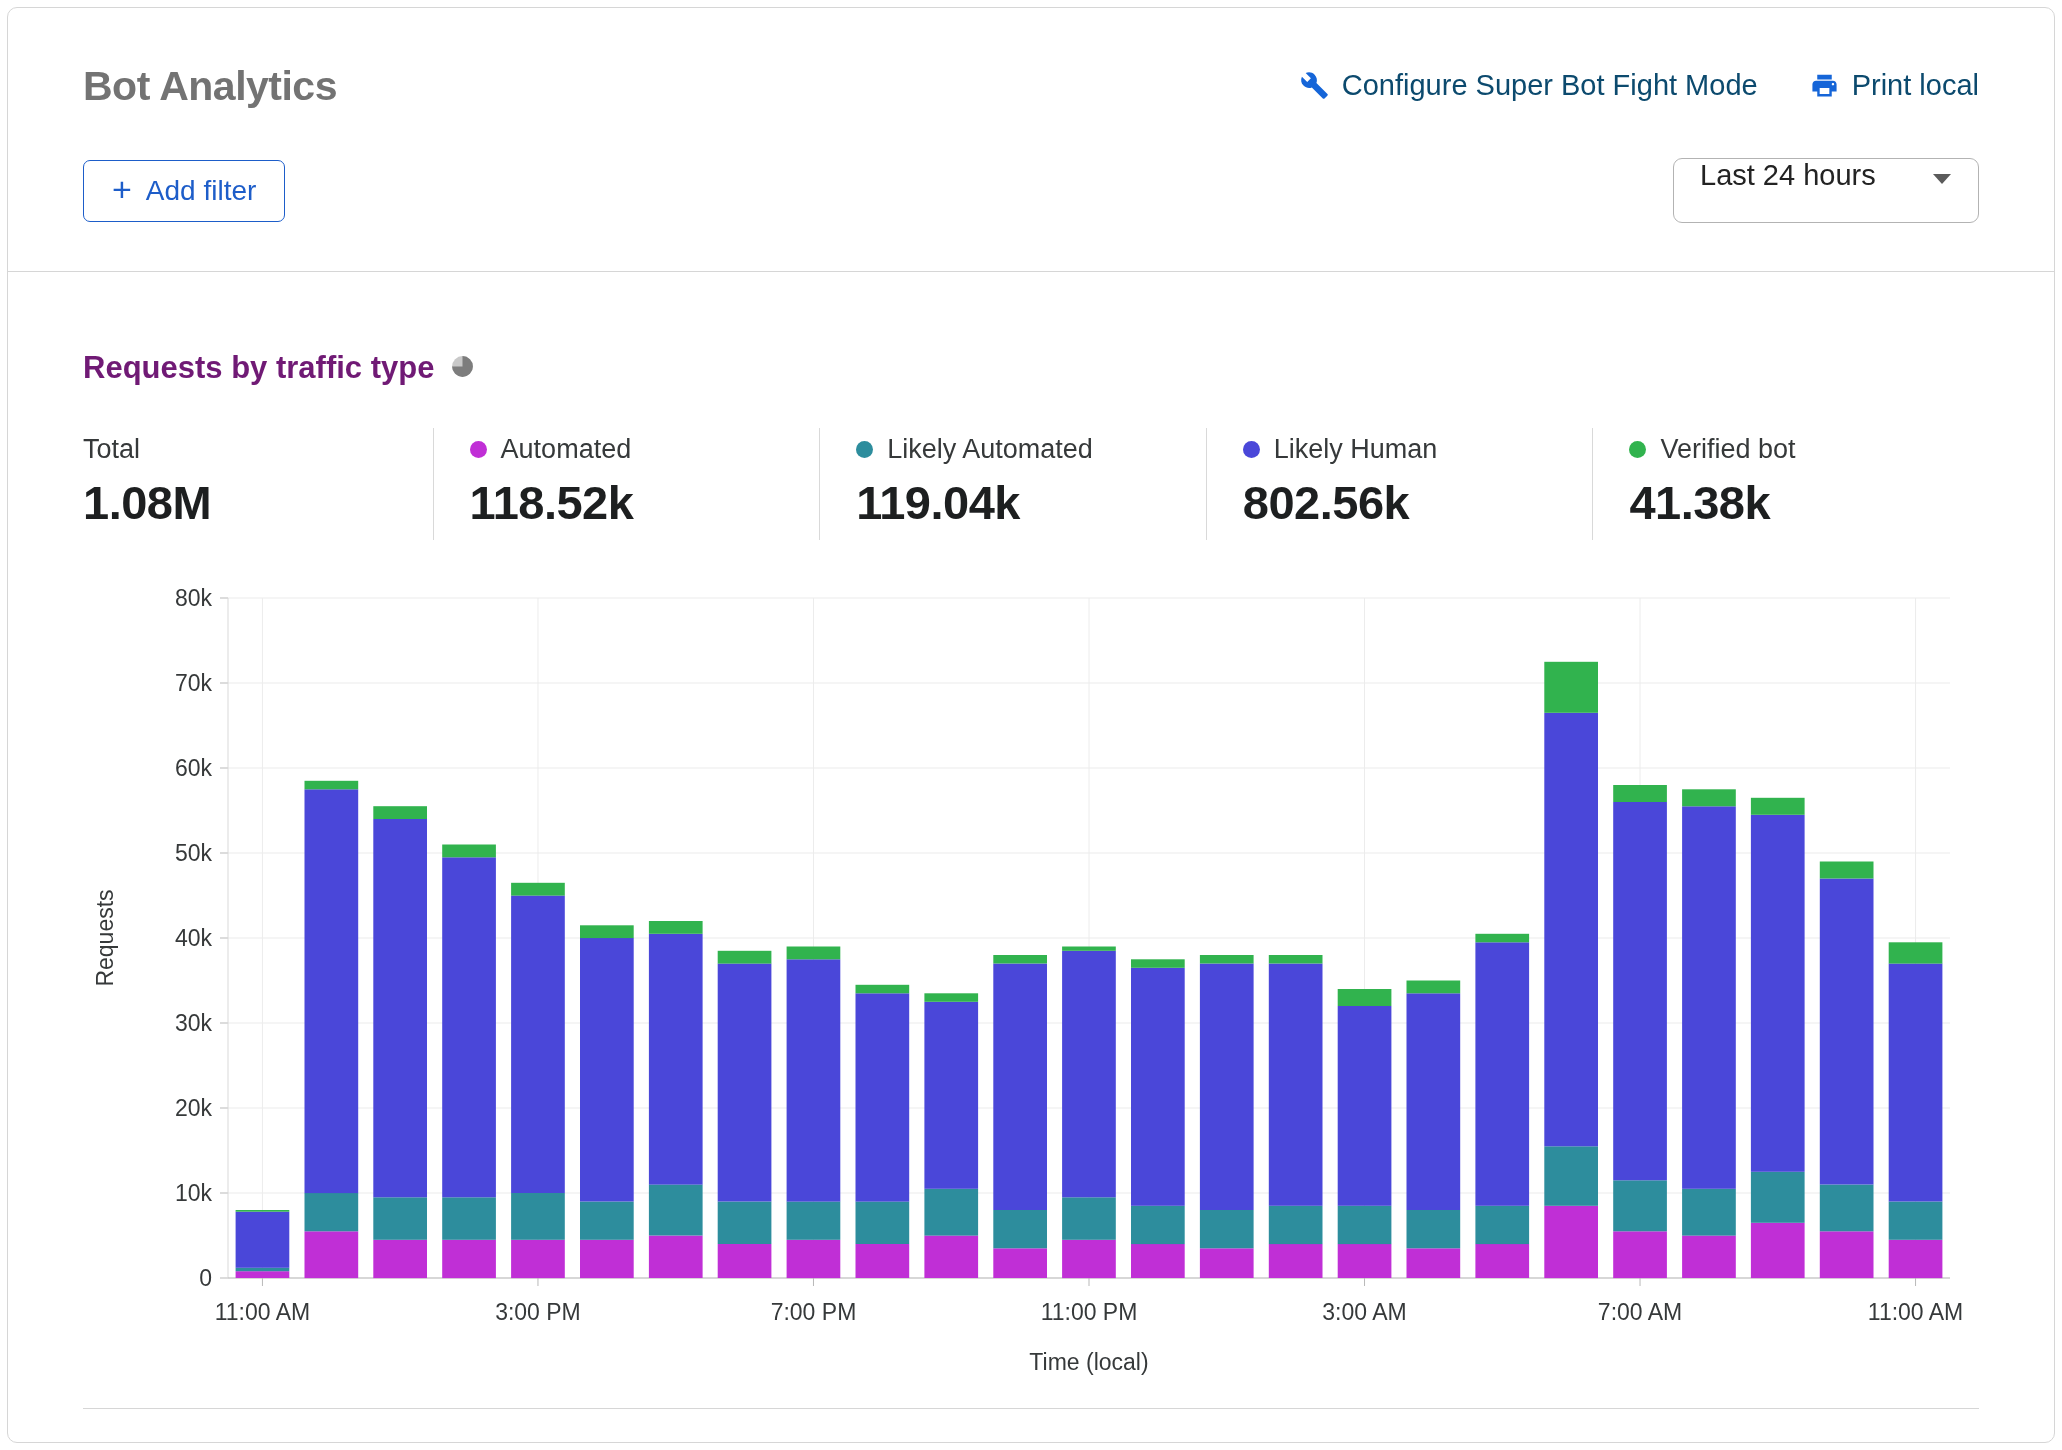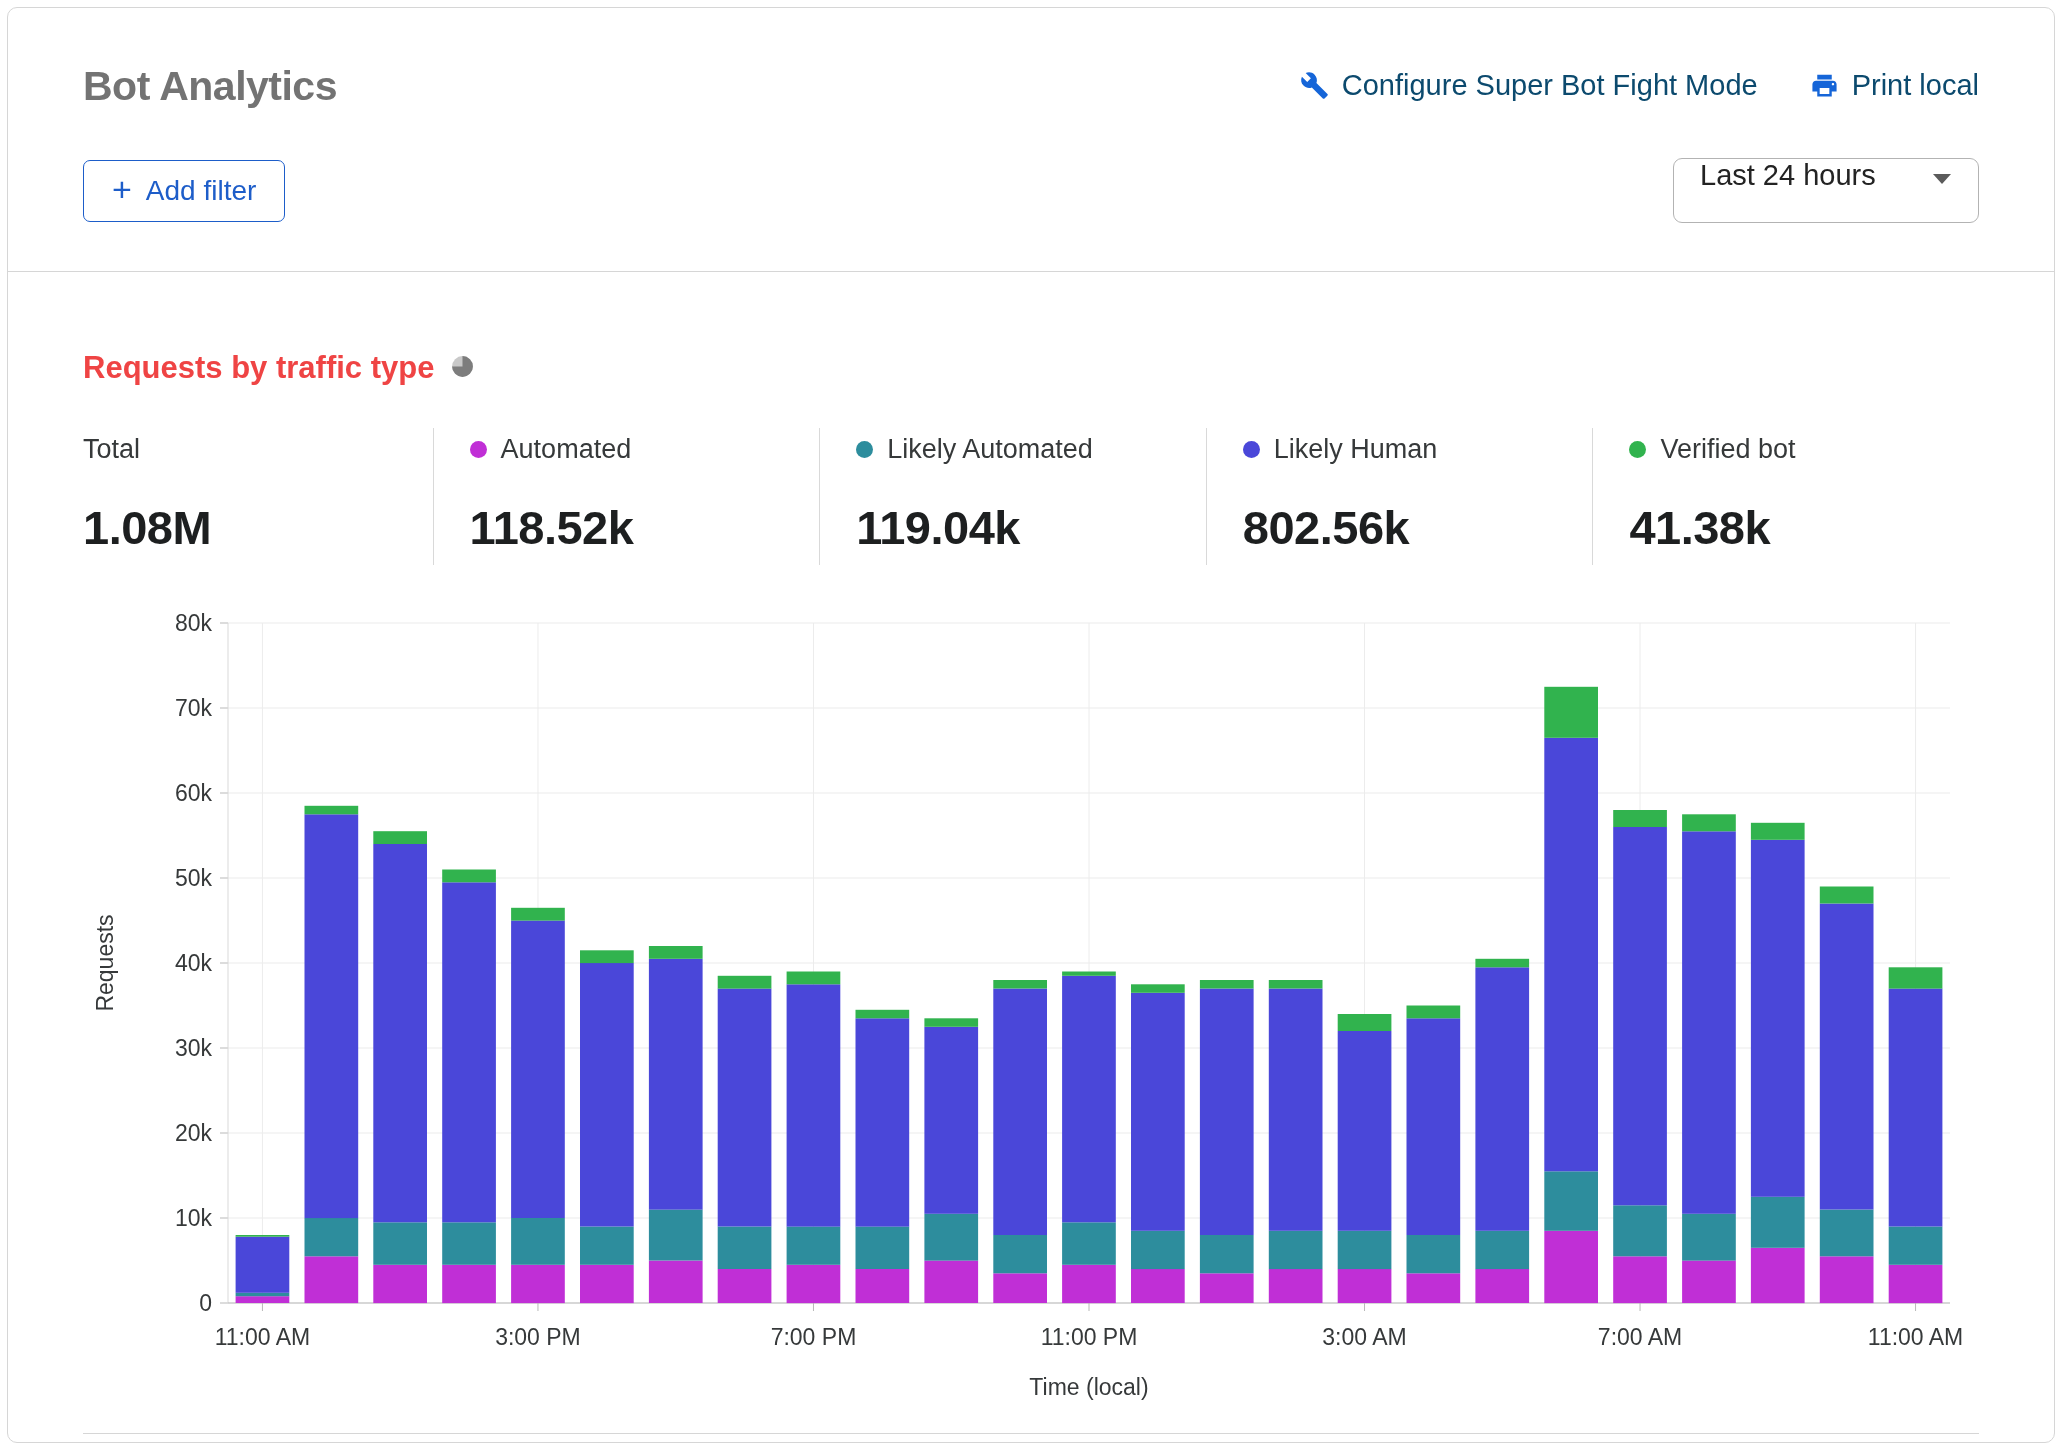--- a/index.html
+++ b/index.html
@@ -34,28 +34,28 @@
   .plus-glyph { font-size: 34px; line-height: 1; font-weight: 400; margin-top: -3px; }
   .range-select {
     display: flex; align-items: flex-start; justify-content: space-between;
     width: 306px; height: 65px; padding: 0 26px;
     border: 1px solid #b3b3b3; border-radius: 9px;
     font-size: 29px; color: #232323; cursor: pointer; background: #fff;
   }
   .divider { height: 1px; background: #d6d6d6; width: 100%; }
   .content { padding: 78px 75px 0 75px; }
   .section-title-row { display: flex; align-items: center; gap: 16px; }
-  .section-title { margin: 0; font-size: 31px; font-weight: 700; color: #ef4444; }
+  .section-title { margin: 0; font-size: 31px; font-weight: 700; color: #701a75; }
   .stats-row { display: flex; margin-top: 42px; }
   .stat { flex: 1 1 0; padding: 6px 0 10px 36px; }
   .stat:first-child { padding-left: 0; }
   .stat + .stat { border-left: 1px solid #d9d9d9; }
   .stat-label-row { display: flex; align-items: center; gap: 14px; font-size: 27px; color: #36393a; }
   .legend-dot { width: 17px; height: 17px; border-radius: 50%; display: inline-block; }
-  .stat-value { margin-top: 35px; font-size: 47px; font-weight: 700; color: #1d1f20; letter-spacing: -0.5px; }
+  .stat-value { margin-top: 10px; font-size: 47px; font-weight: 700; color: #1d1f20; letter-spacing: -0.5px; }
   .chart-wrap { margin-top: 28px; }
   .chart-wrap svg text { font-family: "Liberation Sans", sans-serif; fill: #36393a; }
   .chart-wrap .tick { font-size: 23px; }
   .chart-wrap .axis-label { font-size: 23px; }
   .section-divider { height: 1px; background: #d6d6d6; width: 100%; margin-top: 14px; }
 </style>
 </head>
 <body>
 
 <div class="card">

